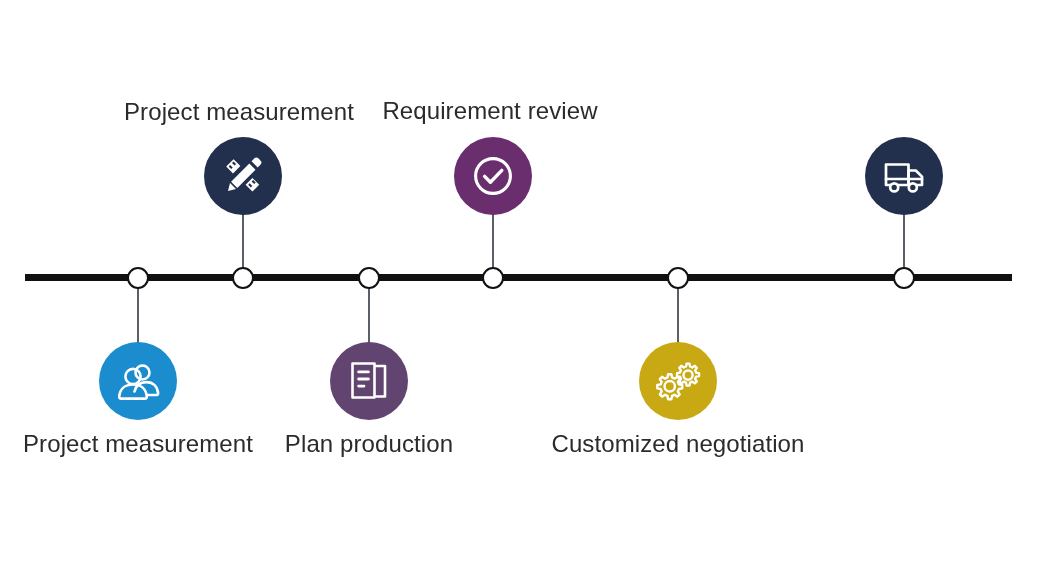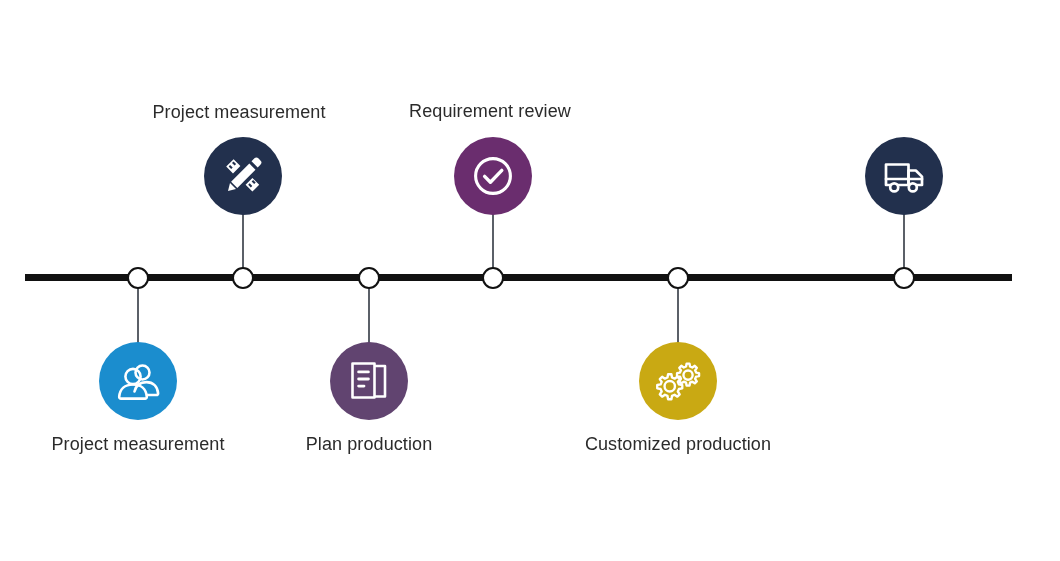--- a/index.html
+++ b/index.html
@@ -67,21 +67,21 @@
     align-items: center;
     justify-content: center;
   }
   .bubble svg {
     display: block;
   }
 
   
   .caption {
     position: absolute;
-    font-size: 18px;
+    font-size: 24px;
     line-height: 22px;
     color: #2b2b2b;
     white-space: nowrap;
     transform: translateX(-50%);
     letter-spacing: 0.1px;
     z-index: 2;
   }
 </style>
 </head>
 <body>
@@ -165,21 +165,21 @@
 
           <path d="M31.6 5.6 l2.9 0 l0.55 2.9 l2.25 1.0 l2.45 -1.65 l2.05 2.05 l-1.65 2.45 l1.0 2.25 l2.9 0.55 l0 2.9 l-2.9 0.55 l-1.0 2.25 l1.65 2.45 l-2.05 2.05 l-2.45 -1.65 l-2.25 1.0 l-0.55 2.9 l-2.9 0 l-0.55 -2.9 l-2.25 -1.0 l-2.45 1.65 l-2.05 -2.05 l1.65 -2.45 l-1.0 -2.25 l-2.9 -0.55 l0 -2.9 l2.9 -0.55 l1.0 -2.25 l-1.65 -2.45 l2.05 -2.05 l2.45 1.65 l2.25 -1.0 Z"></path>
           <circle cx="33.05" cy="17.1" r="4.6"></circle>
 
           <path d="M13.1 16.2 l3.3 0 l0.62 3.3 l2.55 1.14 l2.78 -1.87 l2.33 2.33 l-1.87 2.78 l1.14 2.55 l3.3 0.62 l0 3.3 l-3.3 0.62 l-1.14 2.55 l1.87 2.78 l-2.33 2.33 l-2.78 -1.87 l-2.55 1.14 l-0.62 3.3 l-3.3 0 l-0.62 -3.3 l-2.55 -1.14 l-2.78 1.87 l-2.33 -2.33 l1.87 -2.78 l-1.14 -2.55 l-3.3 -0.62 l0 -3.3 l3.3 -0.62 l1.14 -2.55 l-1.87 -2.78 l2.33 -2.33 l2.78 1.87 l2.55 -1.14 Z"></path>
           <circle cx="14.75" cy="28.25" r="5.2"></circle>
         </g>
       </svg>
     </span>
   </div>
-  <div class="caption" style="left:678px; top:433px;">Customized production</div>
+  <div class="caption" style="left:678px; top:433px;">Customized negotiation</div>
 
   <div class="leader" style="left:904px; top:214px; height:62px;"></div>
   <div class="axis-node" style="left:904px; top:278px;"></div>
   <div class="bubble" style="left:904px; top:176px; background:#22304d;">
     <span>
       <svg width="46" height="46" viewBox="0 0 46 46" aria-hidden="true">
         <g fill="none" stroke="#ffffff" stroke-width="2.7" stroke-linejoin="round" stroke-linecap="round">
           <path d="M5.0 11.5 H27.5 V32.0 H5.0 Z"></path>
           <path d="M27.5 17.5 H34.8 L41.0 23.6 V32.0 H27.5 Z"></path>
           <path d="M5.0 26.0 H41.0"></path>

